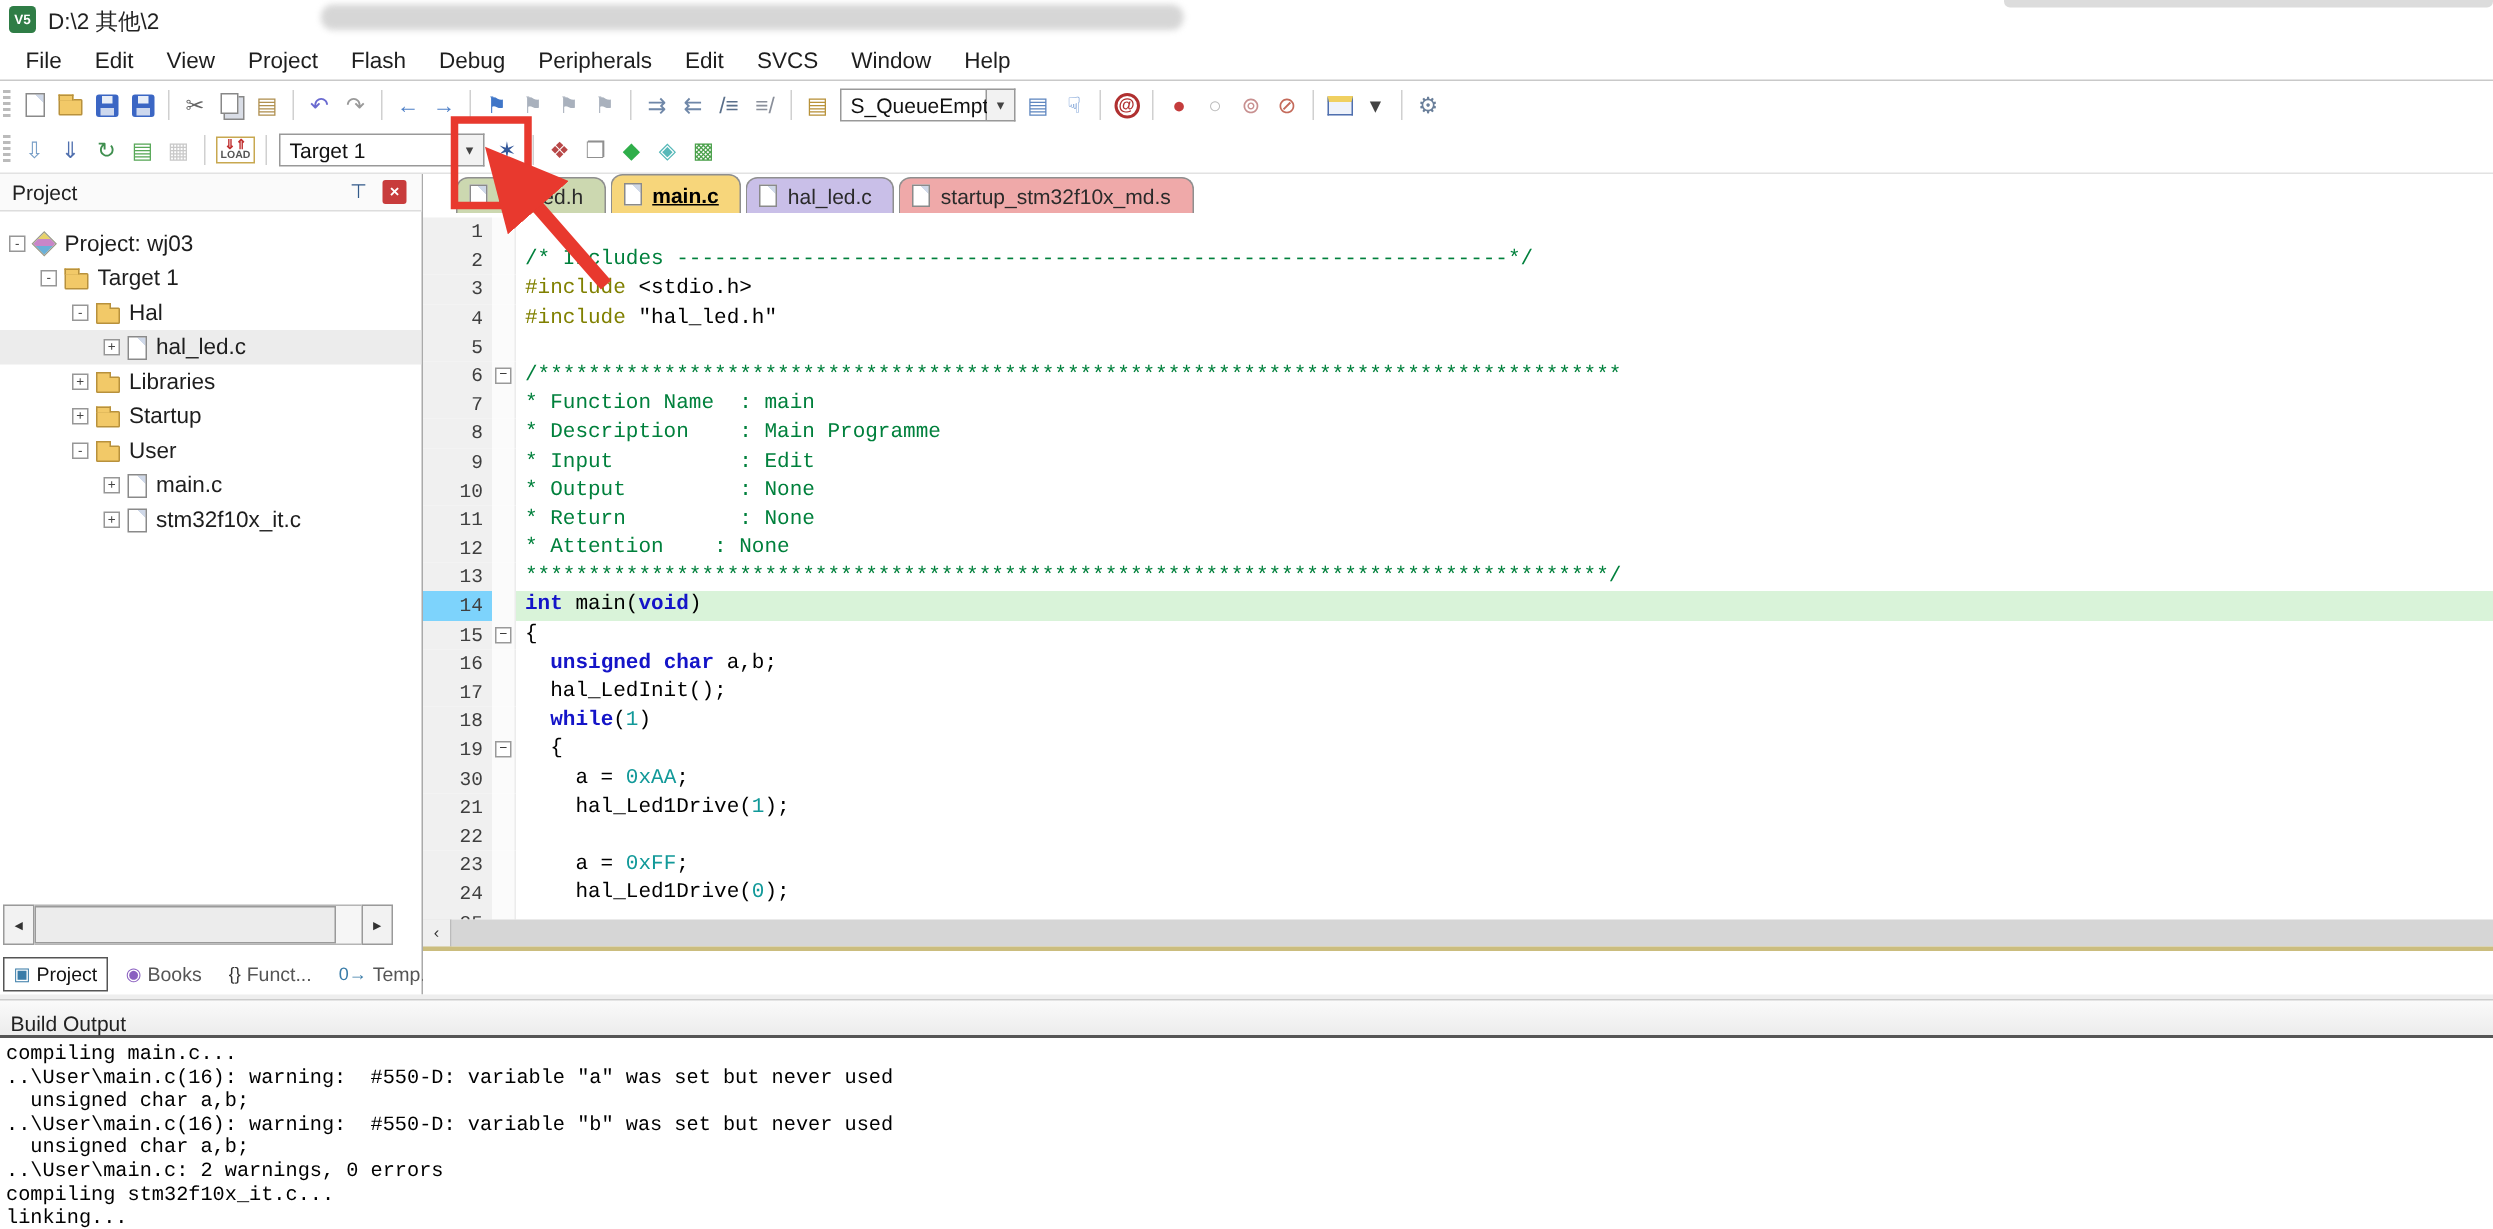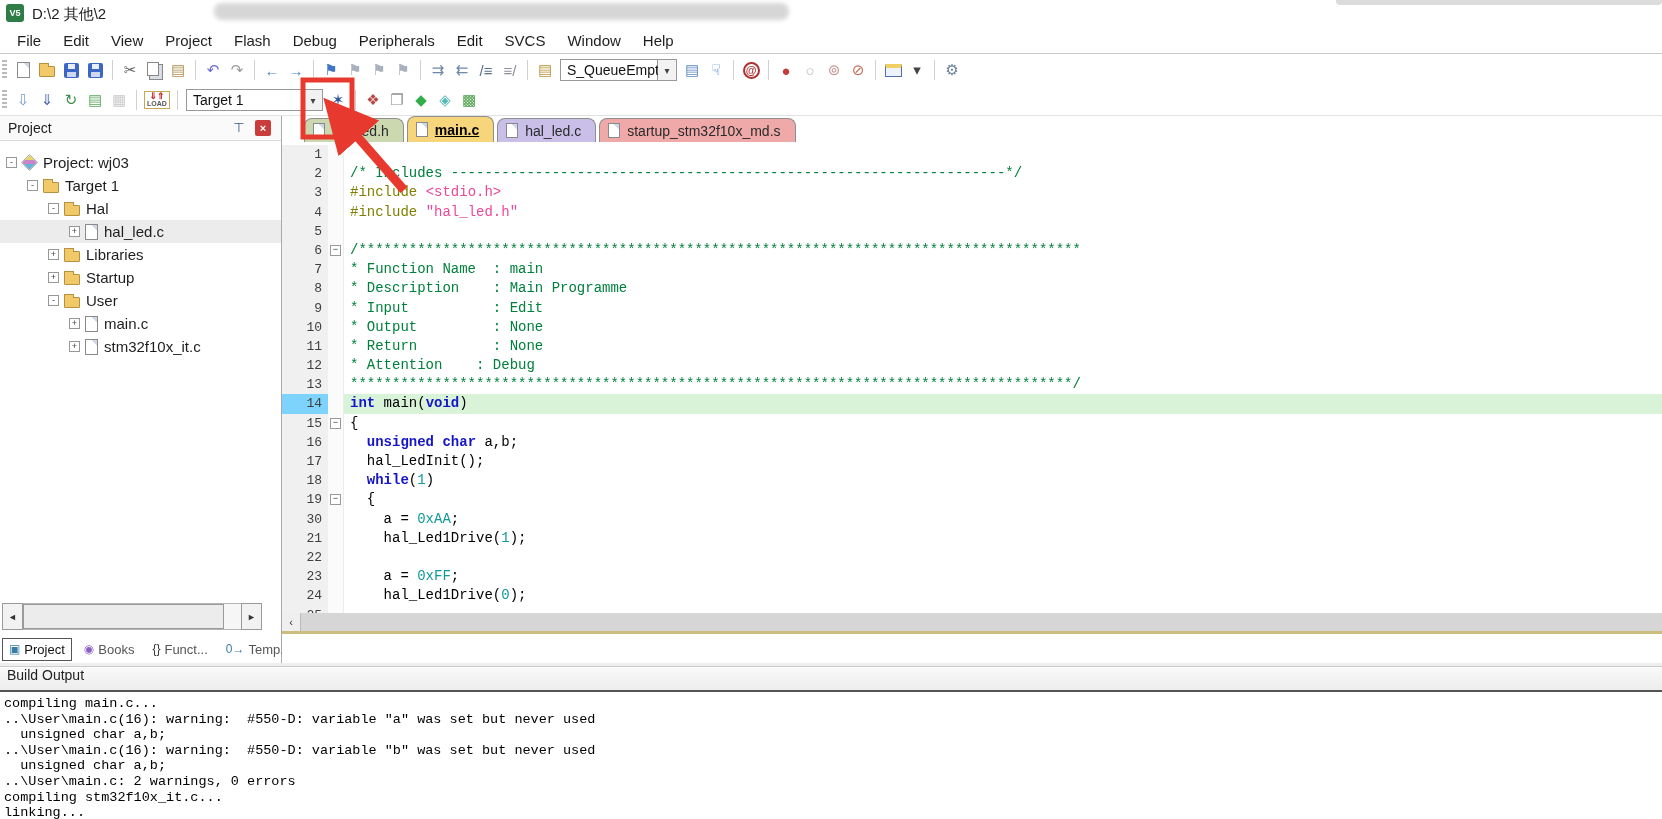--- a/index.html
+++ b/index.html
@@ -103,32 +103,32 @@
   .cline { display:flex; height:19.2px; line-height:19.2px; white-space:pre; }
   .cline.hl { background:#d9f3d9; }
   .lnum { width:46px; text-align:right; padding-right:6px; color:#3f3f3f; font-size:13px;
           background:#f0f0f0; flex:none; }
   .cline.hl .lnum { background:#7dd3fc; }
   .fold { width:16px; flex:none; position:relative; border-right:1px solid #ececec; background:#fbfbfb; }
   .foldbox { position:absolute; left:2px; top:4px; width:11px; height:11px; border:1px solid #9a9a9a;
              background:#fff; font-size:9px; line-height:9px; text-align:center; color:#333; }
   .ctext { padding-left:6px; }
   .c-cmt { color:#00803c; } .c-kw { color:#1414c8; font-weight:bold; }
-  .c-num { color:#119999; } .c-str { color:#ec4899; } .c-pre { color:#808000; } .c-pl { color:#000; }
+  .c-num { color:#119999; } .c-str { color:#000000; } .c-pre { color:#808000; } .c-pl { color:#000; }
   #code-hscroll { left:0; top:497px; width:1380px; height:18px; background:#d6d6d6; display:flex; }
   #code-hscroll .lbtn { width:19px; height:18px; background:#efefef; color:#333; font-size:11px;
                         display:flex; align-items:center; justify-content:center; border-right:1px solid #bbb; }
   #editor-bottom-line { left:0; top:515px; width:1380px; height:3px; background:#cbbd7e; }
 
   
   #bo-splitter { left:0; top:663px; width:1662px; height:3px; background:#eee; }
   #build-output { left:0; top:666px; width:1662px; height:153px; }
   #bo-header { left:0; top:0; width:1662px; height:26px; background:linear-gradient(#fafafa,#ececec);
                border-top:1px solid #ccc; border-bottom:2px solid #555; font-size:14px; color:#222;
-               display:flex; align-items:flex-start; padding-left:7px; }
+               display:flex; align-items:flex-end; padding-left:7px; }
   #bo-body { left:0; top:28px; width:1662px; height:125px; background:#fff;
              font-family:"Liberation Mono","DejaVu Sans Mono",monospace; font-size:13.5px;
              line-height:15.6px; color:#000; white-space:pre; padding:2px 0 0 4px; overflow:hidden; }
 
   
   #annotation { left:0; top:0; width:1662px; height:819px; pointer-events:none; z-index:50; }
 </style>
 </head>
 <body>
 
@@ -427,21 +427,21 @@
           <div class="cline"><span class="lnum">2</span><span class="fold"></span><span class="ctext"><span class="c-cmt">/* Includes ------------------------------------------------------------------*/</span></span></div>
           <div class="cline"><span class="lnum">3</span><span class="fold"></span><span class="ctext"><span class="c-pre">#include </span><span class="c-str">&lt;stdio.h&gt;</span></span></div>
           <div class="cline"><span class="lnum">4</span><span class="fold"></span><span class="ctext"><span class="c-pre">#include </span><span class="c-str">"hal_led.h"</span></span></div>
           <div class="cline"><span class="lnum">5</span><span class="fold"></span><span class="ctext"></span></div>
           <div class="cline"><span class="lnum">6</span><span class="fold"><span class="foldbox">−</span></span><span class="ctext"><span class="c-cmt">/**************************************************************************************</span></span></div>
           <div class="cline"><span class="lnum">7</span><span class="fold"></span><span class="ctext"><span class="c-cmt">* Function Name  : main</span></span></div>
           <div class="cline"><span class="lnum">8</span><span class="fold"></span><span class="ctext"><span class="c-cmt">* Description    : Main Programme</span></span></div>
           <div class="cline"><span class="lnum">9</span><span class="fold"></span><span class="ctext"><span class="c-cmt">* Input          : Edit</span></span></div>
           <div class="cline"><span class="lnum">10</span><span class="fold"></span><span class="ctext"><span class="c-cmt">* Output         : None</span></span></div>
           <div class="cline"><span class="lnum">11</span><span class="fold"></span><span class="ctext"><span class="c-cmt">* Return         : None</span></span></div>
-          <div class="cline"><span class="lnum">12</span><span class="fold"></span><span class="ctext"><span class="c-cmt">* Attention    : Debug</span></span></div>
+          <div class="cline"><span class="lnum">12</span><span class="fold"></span><span class="ctext"><span class="c-cmt">* Attention    : None</span></span></div>
           <div class="cline"><span class="lnum">13</span><span class="fold"></span><span class="ctext"><span class="c-cmt">**************************************************************************************/</span></span></div>
           <div class="cline hl"><span class="lnum">14</span><span class="fold"></span><span class="ctext"><span class="c-kw">int</span><span class="c-pl"> main(</span><span class="c-kw">void</span><span class="c-pl">)</span></span></div>
           <div class="cline"><span class="lnum">15</span><span class="fold"><span class="foldbox">−</span></span><span class="ctext"><span class="c-pl">{</span></span></div>
           <div class="cline"><span class="lnum">16</span><span class="fold"></span><span class="ctext"><span class="c-pl">  </span><span class="c-kw">unsigned char</span><span class="c-pl"> a,b;</span></span></div>
           <div class="cline"><span class="lnum">17</span><span class="fold"></span><span class="ctext"><span class="c-pl">  hal_LedInit();</span></span></div>
           <div class="cline"><span class="lnum">18</span><span class="fold"></span><span class="ctext"><span class="c-pl">  </span><span class="c-kw">while</span><span class="c-pl">(</span><span class="c-num">1</span><span class="c-pl">)</span></span></div>
           <div class="cline"><span class="lnum">19</span><span class="fold"><span class="foldbox">−</span></span><span class="ctext"><span class="c-pl">  {</span></span></div>
           <div class="cline"><span class="lnum">30</span><span class="fold"></span><span class="ctext"><span class="c-pl">    a = </span><span class="c-num">0xAA</span><span class="c-pl">;</span></span></div>
           <div class="cline"><span class="lnum">21</span><span class="fold"></span><span class="ctext"><span class="c-pl">    hal_Led1Drive(</span><span class="c-num">1</span><span class="c-pl">);</span></span></div>
           <div class="cline"><span class="lnum">22</span><span class="fold"></span><span class="ctext"></span></div>

